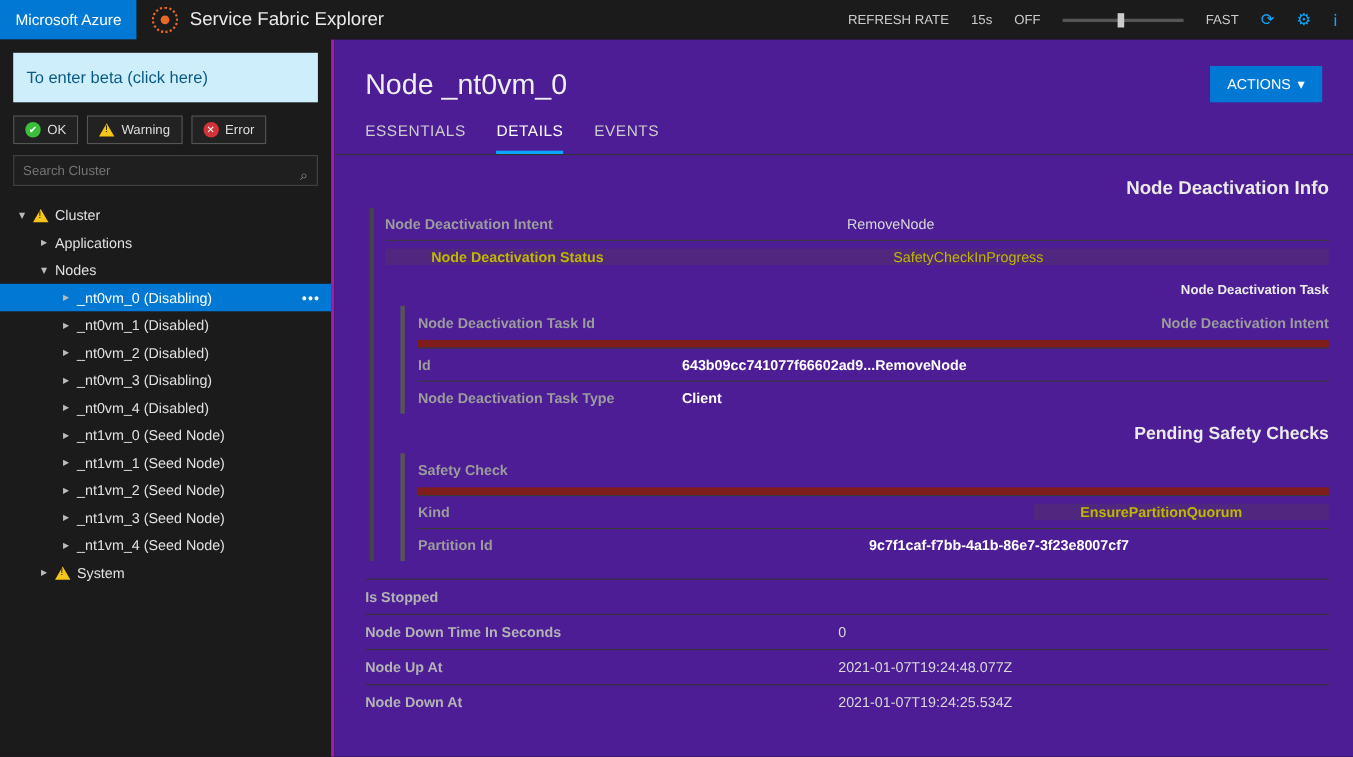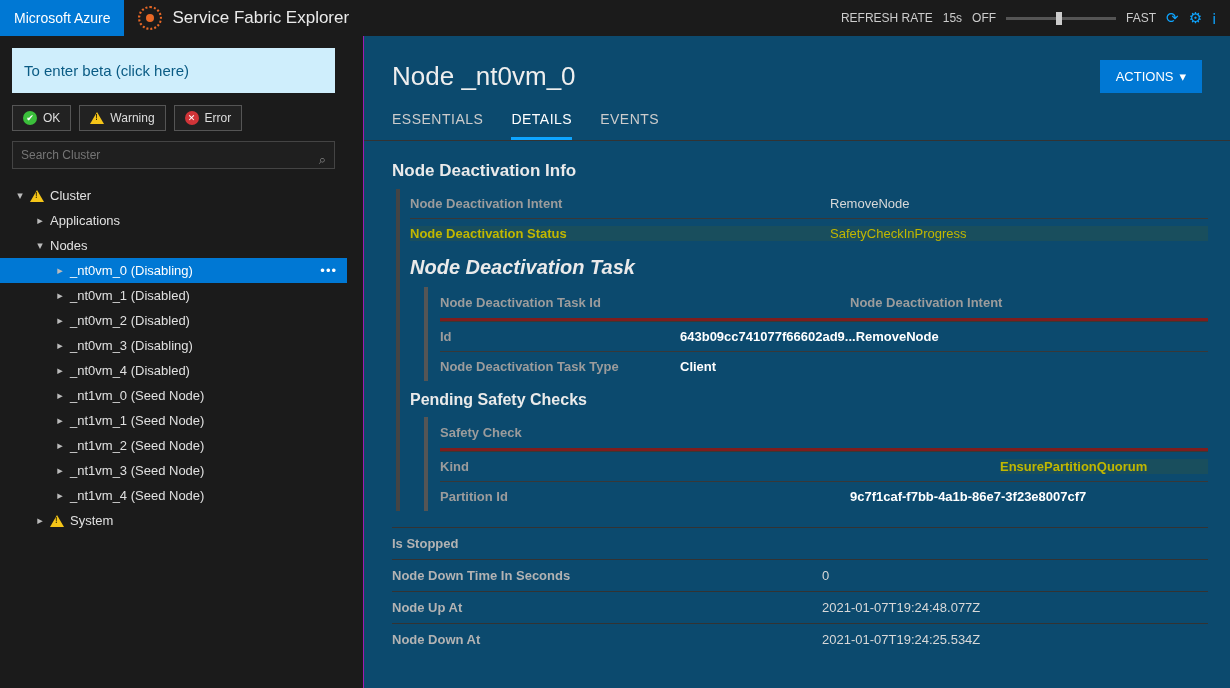--- a/index.html
+++ b/index.html
@@ -36,31 +36,31 @@
     position: relative;
   }
   .sf-logo::after{
     content:"";position:absolute;inset:6px;border-radius:50%;background:#e86826;
   }
   .app-title { font-size: 17px; font-weight: 300; color:#eaeaea;}
   .topbar-right {
     margin-left: auto;
     display: flex;
     align-items: center;
-    gap: 10px;
+    gap: 20px;
     padding-right: 14px;
     color:#ccc;
     font-size:12px;
   }
   .slider-track{width:110px;height:3px;background:#555;position:relative;}
   .slider-thumb{position:absolute;left:50px;top:-5px;width:6px;height:13px;background:#ccc;}
   .top-icon{color:#0ea5ff;font-size:15px;cursor:pointer;}
   
   .columns{display:flex;height:calc(100% - 36px);}
-  .sidebar{width:364px;background:#1b1b1b;padding:12px 16px 0 0;border-right:1px solid #a21caf;}
+  .sidebar{width:304px;background:#1b1b1b;padding:12px 0 0 0;border-right:3px solid #a21caf;}
   .beta-banner{
     margin:0 12px 12px 12px;
     background:#cfeefc;color:#0a5b84;
     padding:14px 12px;font-size:15px;
   }
   .status-btns{display:flex;gap:8px;margin:0 12px 10px 12px;}
   .status-btn{
     border:1px solid #555;background:#222;color:#ddd;
     padding:5px 10px;display:flex;align-items:center;gap:6px;cursor:pointer;font-size:12px;
   }
@@ -74,39 +74,39 @@
   .search-wrap .mag{color:#888;padding:0 8px;cursor:pointer;}
   .tree{padding:4px 0;}
   .tree-row{display:flex;align-items:center;padding:5px 0 5px 14px;cursor:pointer;white-space:nowrap;position:relative;}
   .tree-row.active{background:#0078d4;color:#fff;}
   .tree-row.active .ellipsis{display:block;}
   .chev{display:inline-block;width:12px;text-align:center;color:#bbb;margin-right:4px;font-size:11px;}
   .indent-1{padding-left:34px;}
   .indent-2{padding-left:54px;}
   .tree-row .ellipsis{position:absolute;right:10px;display:none;color:#fff;letter-spacing:1px;}
   
-  .main{flex:1;background:#0c4a6e;display:flex;flex-direction:column;overflow:hidden;}
+  .main{flex:1;background:#4c1d95;display:flex;flex-direction:column;overflow:hidden;}
   .main-header{padding:24px 28px 0 28px;display:flex;align-items:center;}
   .page-title{font-size:26px;font-weight:400;color:#eee;}
   .page-title .sub{font-weight:300;}
   .actions-btn{margin-left:auto;background:#0078d4;color:#fff;border:none;padding:9px 16px;font-size:13px;cursor:pointer;display:flex;align-items:center;gap:6px;}
   .tabs{display:flex;gap:28px;padding:18px 28px 0 28px;border-bottom:1px solid #333;}
   .tab{padding:0 0 10px 0;color:#ccc;font-size:14px;letter-spacing:0.5px;cursor:pointer;}
   .tab.active{color:#fff;border-bottom:3px solid #0ea5ff;}
   .scroll{overflow-y:auto;flex:1;padding:14px 22px 20px 28px;position:relative;}
-  .section-title{font-size:17px;font-weight:600;color:#eaeaea;margin:6px 0 8px 0;}
+  .section-title{font-size:17px;font-weight:600;color:#eaeaea;margin:6px 0 8px 0;text-align:right;}
   .kv-block{border-left:4px solid #444;margin-left:4px;padding-left:10px;}
   .kv-row{display:flex;border-top:1px solid #383838;padding:7px 0;}
   .kv-row:first-child{border-top:none;}
   .kv-label{flex:0 0 420px;color:#9c9c9c;font-weight:600;font-size:13px;}
   .kv-value{flex:1;color:#d8d8d8;font-size:13px;}
-  .highlight{color:#c1b700;background:rgba(100,100,0,0.15);}
+  .highlight{color:#c1b700;background:rgba(100,100,0,0.15);padding-left:42px;}
   .sub-block{border-left:4px solid #555;margin:6px 0 6px 14px;padding-left:12px;}
   .sub-block .kv-label{flex:0 0 240px;}
-  .sub-headers{display:flex;padding:8px 0 8px 0;border-bottom:3px solid #7f1d1d;}
+  .sub-headers{display:flex;padding:8px 0 8px 0;border-bottom:7px solid #7f1d1d;justify-content:space-between;}
   .sub-headers div{color:#9c9c9c;font-weight:600;}
   .col-a{flex:0 0 410px;}
   .flat-row{display:flex;border-top:1px solid #333;padding:8px 0;}
   .flat-row .kv-label{flex:0 0 430px;color:#b3b3b3;font-weight:600;}
   ::-webkit-scrollbar{width:12px;}
   ::-webkit-scrollbar-track{background:#1b1b1b;}
   ::-webkit-scrollbar-thumb{background:#555;}
 </style>
 </head>
 <body>
@@ -236,21 +236,21 @@
       <div class="kv-block">
         <div class="kv-row">
           <div class="kv-label">Node Deactivation Intent</div>
           <div class="kv-value">RemoveNode</div>
         </div>
         <div class="kv-row">
           <div class="kv-label highlight">Node Deactivation Status</div>
           <div class="kv-value highlight">SafetyCheckInProgress</div>
         </div>
 
-        <div class="section-title" style="font-size:20px;margin-top:8px;font-style:italic;">Node Deactivation Task</div>
+        <div class="section-title" style="font-size:12px;margin-top:8px;">Node Deactivation Task</div>
         <div class="sub-block">
           <div class="sub-headers">
             <div class="col-a">Node Deactivation Task Id</div>
             <div>Node Deactivation Intent</div>
           </div>
           <div class="kv-row">
             <div class="kv-label">Id</div>
             <div class="kv-value" style="flex:0 0 170px;font-weight:600;color:#fff;">643b09cc741077f66602ad9...</div>
             <div class="kv-value" style="font-weight:600;color:#fff;">RemoveNode</div>
           </div>

